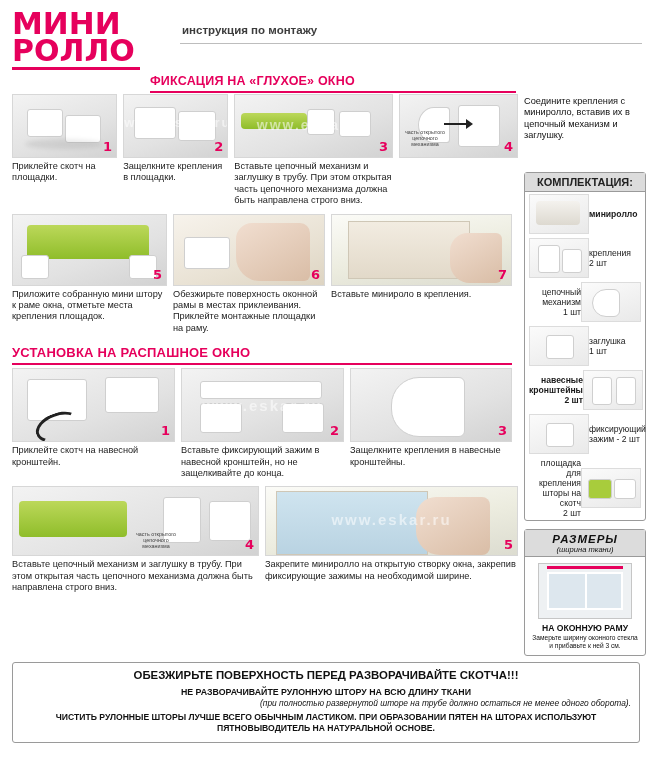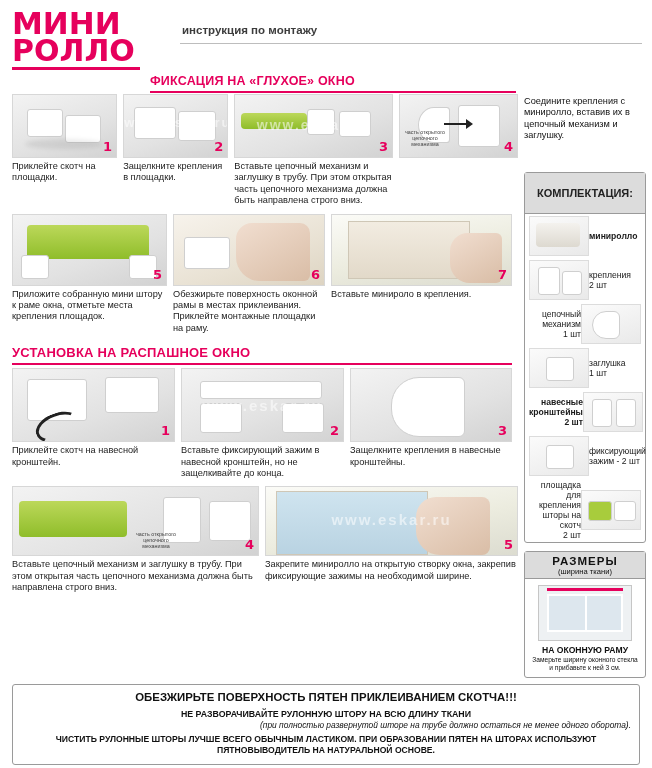--- a/index.html
+++ b/index.html
@@ -32,21 +32,21 @@
   .blob{position:absolute;background:#ffffff;border:1px solid #cfcfcf;border-radius:3px;}
   .shadow{position:absolute;background:rgba(0,0,0,.08);border-radius:50%;filter:blur(2px);}
   .roll{position:absolute;border-radius:4px;background:linear-gradient(180deg,#bcd85a,#8fbd2a);}
 
   
   .wm{position:absolute;left:0;right:0;text-align:center;color:rgba(255,255,255,.55);
       font-size:17px;font-weight:bold;letter-spacing:2px;pointer-events:none;}
 
   
   .panel{border:1px solid #9a9a9a;border-radius:3px;background:#ffffff;box-sizing:border-box;}
-  .panel-head{background:#dcdcdc;text-align:center;font-size:11px;font-weight:bold;color:#222;padding:14px 0;border-bottom:1px solid #9a9a9a;}
+  .panel-head{background:#dcdcdc;text-align:center;font-size:11px;font-weight:bold;color:#222;padding:3px 0;border-bottom:1px solid #9a9a9a;}
   .kit-row{display:flex;align-items:center;padding:2px 4px;}
   .kit-img{width:58px;height:38px;border:1px solid #dcdcdc;background:linear-gradient(160deg,#fbfbfb,#e9e9e9);flex:0 0 auto;position:relative;}
   .kit-txt{font-size:8.6px;line-height:10px;color:#1a1a1a;}
   .kit-txt b{font-weight:bold;}
 
   
   .footer{border:1px solid #9a9a9a;border-radius:3px;margin-top:6px;padding:6px 8px 8px 8px;text-align:center;box-sizing:border-box;}
   .f1{font-size:11.4px;font-weight:bold;color:#111;}
   .f2{font-size:8.8px;font-weight:bold;margin-top:6px;color:#111;}
   .f3{font-size:8.4px;font-style:italic;margin-top:1px;color:#111;text-align:right;}
@@ -298,36 +298,36 @@
             <div>2 шт</div>
           </div>
           <div class="kit-img">
             <div class="blob" style="left:6px;top:10px;width:22px;height:18px;background:#a8cc3c;"></div>
             <div class="blob" style="left:32px;top:10px;width:20px;height:18px;"></div>
           </div>
         </div>
       </div>
 
       <div class="panel" style="margin-top:8px;text-align:center;padding-bottom:5px;">
-        <div style="background:#dcdcdc;border-bottom:1px solid #9a9a9a;padding:3px 0 2px 0;">
+        <div style="background:#dcdcdc;border-bottom:1px solid #9a9a9a;padding:3px 0 2px 0;font-style:italic;">
           <div style="font-size:11.5px;font-weight:bold;letter-spacing:1px;">РАЗМЕРЫ</div>
           <div style="font-size:7.6px;">(ширина ткани)</div>
         </div>
         <div style="margin:6px auto 4px auto;width:92px;height:54px;background:#eef1f3;border:1px solid #c6c6c6;position:relative;">
           <div style="position:absolute;left:8px;top:8px;right:8px;bottom:8px;border:2px solid #ffffff;background:#dde7ee;"></div>
           <div style="position:absolute;left:46px;top:8px;bottom:8px;width:2px;background:#ffffff;"></div>
           <div style="position:absolute;left:8px;top:2px;right:8px;height:3px;background:#e6005c;"></div>
         </div>
         <div style="font-size:8.6px;font-weight:bold;">НА ОКОННУЮ РАМУ</div>
         <div style="font-size:6.6px;line-height:8px;padding:1px 6px 0 6px;">Замерьте ширину оконного стекла и прибавьте к ней 3 см.</div>
       </div>
 
     </div>
   </div>
 
   <div class="footer">
-    <div class="f1">ОБЕЗЖИРЬТЕ ПОВЕРХНОСТЬ ПЯТЕН ПРИКЛЕИВАНИЕМ СКОТЧА!!!</div>
+    <div class="f1">ОБЕЗЖИРЬТЕ ПОВЕРХНОСТЬ ПЕРЕД РАЗВОРАЧИВАЙТЕ СКОТЧА!!!</div>
     <div class="f2">НЕ РАЗВОРАЧИВАЙТЕ РУЛОННУЮ ШТОРУ НА ВСЮ ДЛИНУ ТКАНИ</div>
     <div class="f3">(при полностью развернутой шторе на трубе должно остаться не менее одного оборота).</div>
     <div class="f4">ЧИСТИТЬ РУЛОННЫЕ ШТОРЫ ЛУЧШЕ ВСЕГО ОБЫЧНЫМ ЛАСТИКОМ. ПРИ ОБРАЗОВАНИИ ПЯТЕН НА ШТОРАХ ИСПОЛЬЗУЮТ ПЯТНОВЫВОДИТЕЛЬ НА НАТУРАЛЬНОЙ ОСНОВЕ.</div>
   </div>
 
 </div>
 
 </body></html>

